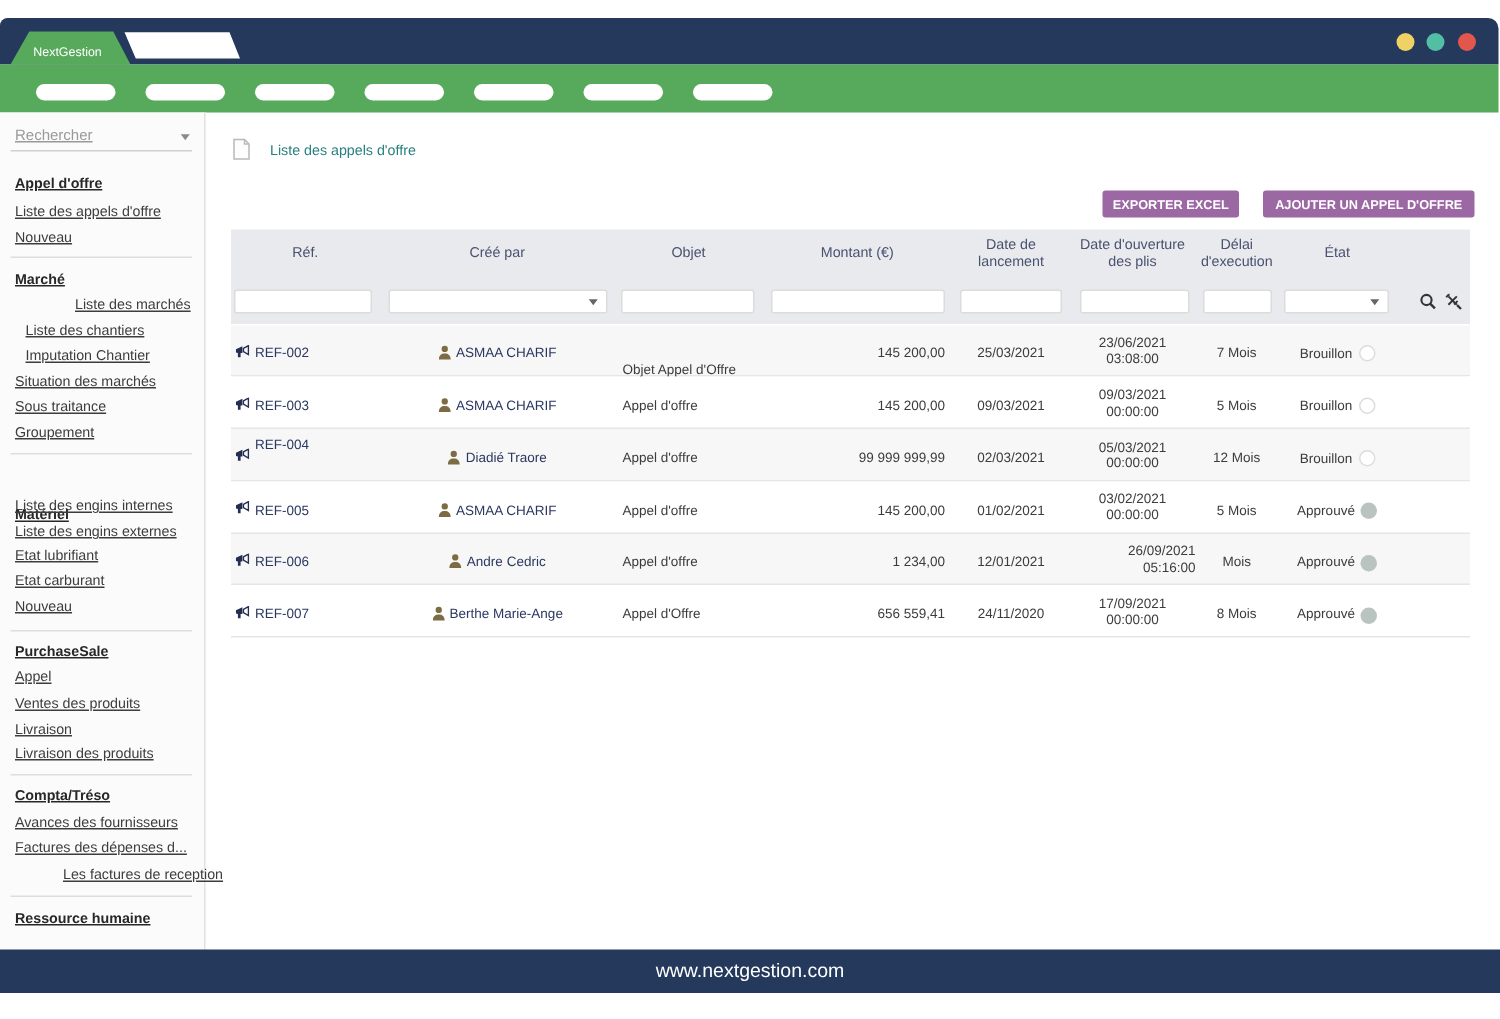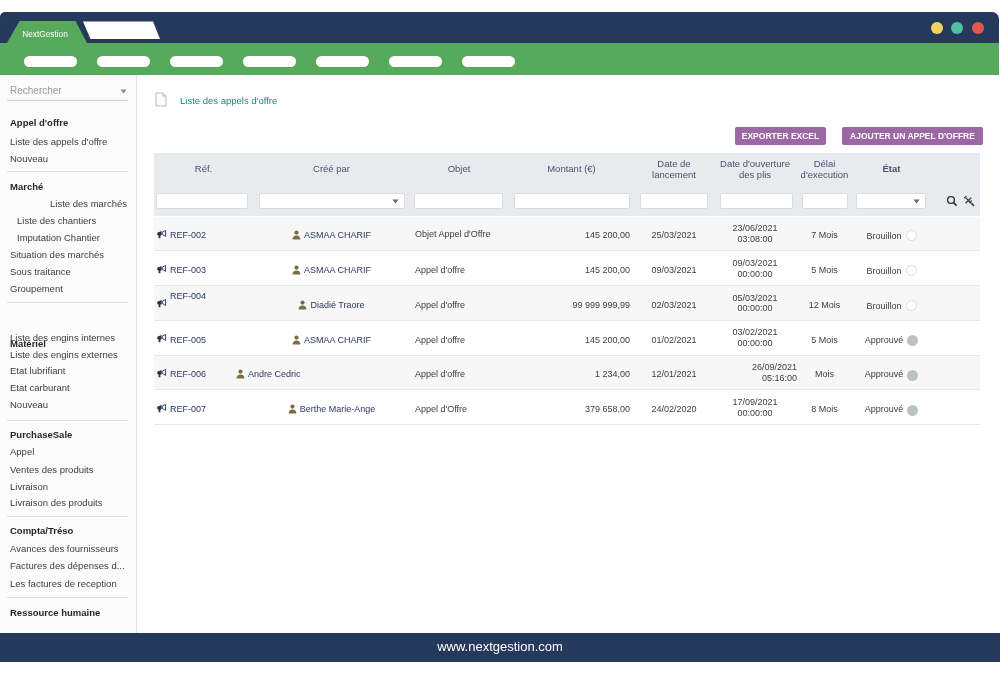--- a/index.html
+++ b/index.html
@@ -3,21 +3,21 @@
 <meta charset="utf-8">
 <style>
 html,body{margin:0;padding:0;}
 body{width:1000px;height:679px;background:#ffffff;font-family:"Liberation Sans",sans-serif;position:relative;overflow:hidden;}
 .abs{position:absolute;}
 #topbar{left:0;top:12px;width:999px;height:31px;background:#24395b;border-radius:5px 7px 0 0;}
 #greenbar{left:0;top:43px;width:999px;height:32px;background:#57a95b;}
 .pill{position:absolute;top:56px;height:11px;width:53px;border-radius:5.5px;background:#ffffff;}
 .circ{position:absolute;top:22px;width:12px;height:12px;border-radius:50%;}
 #sidebar{left:0;top:75px;width:136px;height:558px;background:#fbfbfb;border-right:1px solid #e2e2e2;}
-.sit{position:absolute;left:10px;font-size:9.5px;color:#3d3d3d;white-space:nowrap;}
+.sit{position:absolute;left:10px;font-size:9.5px;color:#3d3d3d;white-space:nowrap;text-decoration:underline;}
 .sit.b{font-weight:bold;color:#272727;font-size:9.5px;}
 .sdiv{position:absolute;left:7px;width:121px;border-top:1px solid #dedede;}
 #footer{left:0;top:633px;width:1000px;height:29px;background:#24395b;color:#fff;font-size:13px;text-align:center;line-height:28.5px;}
 #thead{left:154px;top:153px;width:826px;height:63px;background:#e9eaee;}
 .hl{position:absolute;font-size:9.5px;color:#49516f;text-align:center;line-height:11px;}
 .fin{position:absolute;top:193px;height:16px;background:#fff;border:1px solid #dcdcdc;border-radius:2px;box-sizing:border-box;}
 .row{position:absolute;left:154px;width:826px;height:34.75px;box-sizing:border-box;}
 .cell{position:absolute;font-size:9px;color:#3c3c3c;white-space:nowrap;}
 .navy{color:#2b3860;}
 .btn{position:absolute;top:127px;height:18px;background:#9c68a4;border-radius:2px;color:#fff;font-weight:bold;font-size:8.5px;text-align:center;line-height:18px;white-space:nowrap;}
@@ -69,42 +69,42 @@
 <div class="sdiv" style="top:420px;"></div>
 <div class="sit b" style="top:429px;">PurchaseSale</div>
 <div class="sit" style="top:446px;">Appel</div>
 <div class="sit" style="top:464px;">Ventes des produits</div>
 <div class="sit" style="top:481px;">Livraison</div>
 <div class="sit" style="top:497px;">Livraison des produits</div>
 <div class="sdiv" style="top:516px;"></div>
 <div class="sit b" style="top:525px;">Compta/Tréso</div>
 <div class="sit" style="top:543px;">Avances des fournisseurs</div>
 <div class="sit" style="top:560px;">Factures des dépenses d...</div>
-<div class="sit" style="top:578px;">Les factures de reception</div>
+<div class="sit" style="top:578px;margin-left:32px;">Les factures de reception</div>
 <div class="sdiv" style="top:597px;"></div>
 <div class="sit b" style="top:607px;">Ressource humaine</div>
 
 <svg class="abs" style="left:155px;top:92px;" width="12" height="15" viewBox="0 0 12 15">
   <path d="M1,1 L8,1 L11,4 L11,14 L1,14 Z" fill="#fdfdfd" stroke="#b9b9b9" stroke-width="1"></path>
   <path d="M8,1 L8,4 L11,4" fill="none" stroke="#b9b9b9" stroke-width="1"></path>
 </svg>
 <div class="abs" style="left:180px;top:94.5px;font-size:9.5px;color:#27807f;">Liste des appels d'offre</div>
 
 <div class="btn" style="left:735px;width:91px;">EXPORTER EXCEL</div>
 <div class="btn" style="left:842px;width:141px;">AJOUTER UN APPEL D'OFFRE</div>
 
 <div id="thead" class="abs"></div>
 <div class="hl" style="left:154px;top:163px;width:99px;">Réf.</div>
 <div class="hl" style="left:253px;top:163px;width:157px;">Créé par</div>
 <div class="hl" style="left:410px;top:163px;width:98px;">Objet</div>
 <div class="hl" style="left:508px;top:163px;width:127px;">Montant (€)</div>
 <div class="hl" style="left:635px;top:158px;width:78px;">Date de<br>lancement</div>
 <div class="hl" style="left:713px;top:158px;width:84px;">Date d'ouverture<br>des plis</div>
 <div class="hl" style="left:797px;top:158px;width:55px;">Délai<br>d'execution</div>
-<div class="hl" style="left:852px;top:163px;width:79px;font-weight:bold;">État</div>
+<div class="hl" style="left:852px;top:163px;width:79px;">État</div>
 
 <div class="fin" style="left:156px;width:92px;"></div>
 <div class="fin" style="left:259px;width:146px;"></div>
 <svg class="abs" style="left:392px;top:199px;" width="7" height="5" viewBox="0 0 7 5">
     <polygon points="0.5,0.5 6.5,0.5 3.5,4.5" fill="#666666"></polygon>
   </svg>
 <div class="fin" style="left:414px;width:89px;"></div>
 <div class="fin" style="left:514px;width:116px;"></div>
 <div class="fin" style="left:640px;width:68px;"></div>
 <div class="fin" style="left:720px;width:73px;"></div>
@@ -128,21 +128,21 @@
 <div class="row" style="top:216.55px;background:#f7f7f8;border-bottom:1px solid #e6e6e6;"></div>
 <svg class="abs" style="left:157px;top:229.7px;" width="10" height="9" viewBox="0 0 10 9">
     <path d="M0.3,2.8 L4.6,0.9 L4.6,5.4 L3.4,5.4 L3.4,8.2 L1.6,8.2 L1.6,5.4 L0.3,5 Z" fill="#252e52"></path>
     <path d="M5.3,2.2 L8.6,0.4 L8.6,6.4 L5.3,4.4 Z" fill="none" stroke="#252e52" stroke-width="0.9"></path>
   </svg>
 <div class="cell navy" style="left:170px;top:230.3px;">REF-002</div>
 <div class="cell" style="left:253px;width:157px;top:230.3px;text-align:center;"><svg width="9" height="10" viewBox="0 0 9 10" style="vertical-align:-2px;margin-right:3px;">
       <circle cx="4.5" cy="2.6" r="2.1" fill="#7d6b43"></circle>
       <path d="M0.6,9.6 C0.6,6.8 2.2,5.6 4.5,5.6 C6.8,5.6 8.4,6.8 8.4,9.6 Z" fill="#7d6b43"></path>
     </svg><span class="navy">ASMAA CHARIF</span></div>
-<div class="cell" style="left:415px;top:229px;">Objet Appel d'Offre</div>
+<div class="cell" style="left:415px;top:241px;">Objet Appel d'Offre</div>
 <div class="cell" style="left:508px;width:122px;top:230.3px;text-align:right;">145 200,00</div>
 <div class="cell" style="left:635px;width:78px;top:230.3px;text-align:center;">25/03/2021</div>
 <div class="cell" style="left:713px;width:84px;top:223.0px;text-align:center;line-height:10.9px;">23/06/2021<br>03:08:00</div>
 <div class="cell" style="left:797px;width:55px;top:230.3px;text-align:center;">7 Mois</div>
 <div class="cell" style="left:852px;width:79px;top:230.3px;text-align:center;">Brouillon<span style="display:inline-block;width:9px;height:9px;border-radius:50%;border:1.3px solid #dcdcdc;background:#fff;vertical-align:-2.5px;margin-left:4px;"></span></div>
 <div class="row" style="top:251.30px;background:#ffffff;border-bottom:1px solid #e6e6e6;"></div>
 <svg class="abs" style="left:157px;top:264.5px;" width="10" height="9" viewBox="0 0 10 9">
     <path d="M0.3,2.8 L4.6,0.9 L4.6,5.4 L3.4,5.4 L3.4,8.2 L1.6,8.2 L1.6,5.4 L0.3,5 Z" fill="#252e52"></path>
     <path d="M5.3,2.2 L8.6,0.4 L8.6,6.4 L5.3,4.4 Z" fill="none" stroke="#252e52" stroke-width="0.9"></path>
   </svg>
@@ -188,39 +188,39 @@
 <div class="cell" style="left:635px;width:78px;top:334.6px;text-align:center;">01/02/2021</div>
 <div class="cell" style="left:713px;width:84px;top:327.3px;text-align:center;line-height:10.9px;">03/02/2021<br>00:00:00</div>
 <div class="cell" style="left:797px;width:55px;top:334.6px;text-align:center;">5 Mois</div>
 <div class="cell" style="left:852px;width:79px;top:334.6px;text-align:center;">Approuvé<span style="display:inline-block;width:11px;height:11px;border-radius:50%;background:#b9c4c0;vertical-align:-3.5px;margin-left:4px;"></span></div>
 <div class="row" style="top:355.55px;background:#f7f7f8;border-bottom:1px solid #e6e6e6;"></div>
 <svg class="abs" style="left:157px;top:368.7px;" width="10" height="9" viewBox="0 0 10 9">
     <path d="M0.3,2.8 L4.6,0.9 L4.6,5.4 L3.4,5.4 L3.4,8.2 L1.6,8.2 L1.6,5.4 L0.3,5 Z" fill="#252e52"></path>
     <path d="M5.3,2.2 L8.6,0.4 L8.6,6.4 L5.3,4.4 Z" fill="none" stroke="#252e52" stroke-width="0.9"></path>
   </svg>
 <div class="cell navy" style="left:170px;top:369.3px;">REF-006</div>
-<div class="cell" style="left:236px;width:157px;top:369.3px;"><svg width="9" height="10" viewBox="0 0 9 10" style="vertical-align:-2px;margin-right:3px;">
+<div class="cell" style="left:253px;width:157px;top:369.3px;text-align:center;"><svg width="9" height="10" viewBox="0 0 9 10" style="vertical-align:-2px;margin-right:3px;">
       <circle cx="4.5" cy="2.6" r="2.1" fill="#7d6b43"></circle>
       <path d="M0.6,9.6 C0.6,6.8 2.2,5.6 4.5,5.6 C6.8,5.6 8.4,6.8 8.4,9.6 Z" fill="#7d6b43"></path>
     </svg><span class="navy">Andre Cedric</span></div>
 <div class="cell" style="left:415px;top:369.3px;">Appel d'offre</div>
 <div class="cell" style="left:508px;width:122px;top:369.3px;text-align:right;">1 234,00</div>
 <div class="cell" style="left:635px;width:78px;top:369.3px;text-align:center;">12/01/2021</div>
 <div class="cell" style="left:713px;width:84px;top:362.0px;text-align:right;line-height:10.9px;">26/09/2021<br>05:16:00</div>
 <div class="cell" style="left:797px;width:55px;top:369.3px;text-align:center;">Mois</div>
 <div class="cell" style="left:852px;width:79px;top:369.3px;text-align:center;">Approuvé<span style="display:inline-block;width:11px;height:11px;border-radius:50%;background:#b9c4c0;vertical-align:-3.5px;margin-left:4px;"></span></div>
 <div class="row" style="top:390.30px;background:#ffffff;border-bottom:1px solid #e6e6e6;"></div>
 <svg class="abs" style="left:157px;top:403.5px;" width="10" height="9" viewBox="0 0 10 9">
     <path d="M0.3,2.8 L4.6,0.9 L4.6,5.4 L3.4,5.4 L3.4,8.2 L1.6,8.2 L1.6,5.4 L0.3,5 Z" fill="#252e52"></path>
     <path d="M5.3,2.2 L8.6,0.4 L8.6,6.4 L5.3,4.4 Z" fill="none" stroke="#252e52" stroke-width="0.9"></path>
   </svg>
 <div class="cell navy" style="left:170px;top:404.1px;">REF-007</div>
 <div class="cell" style="left:253px;width:157px;top:404.1px;text-align:center;"><svg width="9" height="10" viewBox="0 0 9 10" style="vertical-align:-2px;margin-right:3px;">
       <circle cx="4.5" cy="2.6" r="2.1" fill="#7d6b43"></circle>
       <path d="M0.6,9.6 C0.6,6.8 2.2,5.6 4.5,5.6 C6.8,5.6 8.4,6.8 8.4,9.6 Z" fill="#7d6b43"></path>
     </svg><span class="navy">Berthe Marie-Ange</span></div>
 <div class="cell" style="left:415px;top:404.1px;">Appel d'Offre</div>
-<div class="cell" style="left:508px;width:122px;top:404.1px;text-align:right;">379 658,00</div>
-<div class="cell" style="left:635px;width:78px;top:404.1px;text-align:center;">24/02/2020</div>
+<div class="cell" style="left:508px;width:122px;top:404.1px;text-align:right;">656 559,41</div>
+<div class="cell" style="left:635px;width:78px;top:404.1px;text-align:center;">24/11/2020</div>
 <div class="cell" style="left:713px;width:84px;top:396.8px;text-align:center;line-height:10.9px;">17/09/2021<br>00:00:00</div>
 <div class="cell" style="left:797px;width:55px;top:404.1px;text-align:center;">8 Mois</div>
 <div class="cell" style="left:852px;width:79px;top:404.1px;text-align:center;">Approuvé<span style="display:inline-block;width:11px;height:11px;border-radius:50%;background:#b9c4c0;vertical-align:-3.5px;margin-left:4px;"></span></div>
 <div id="footer" class="abs">www.nextgestion.com</div>
 
 </body></html>

